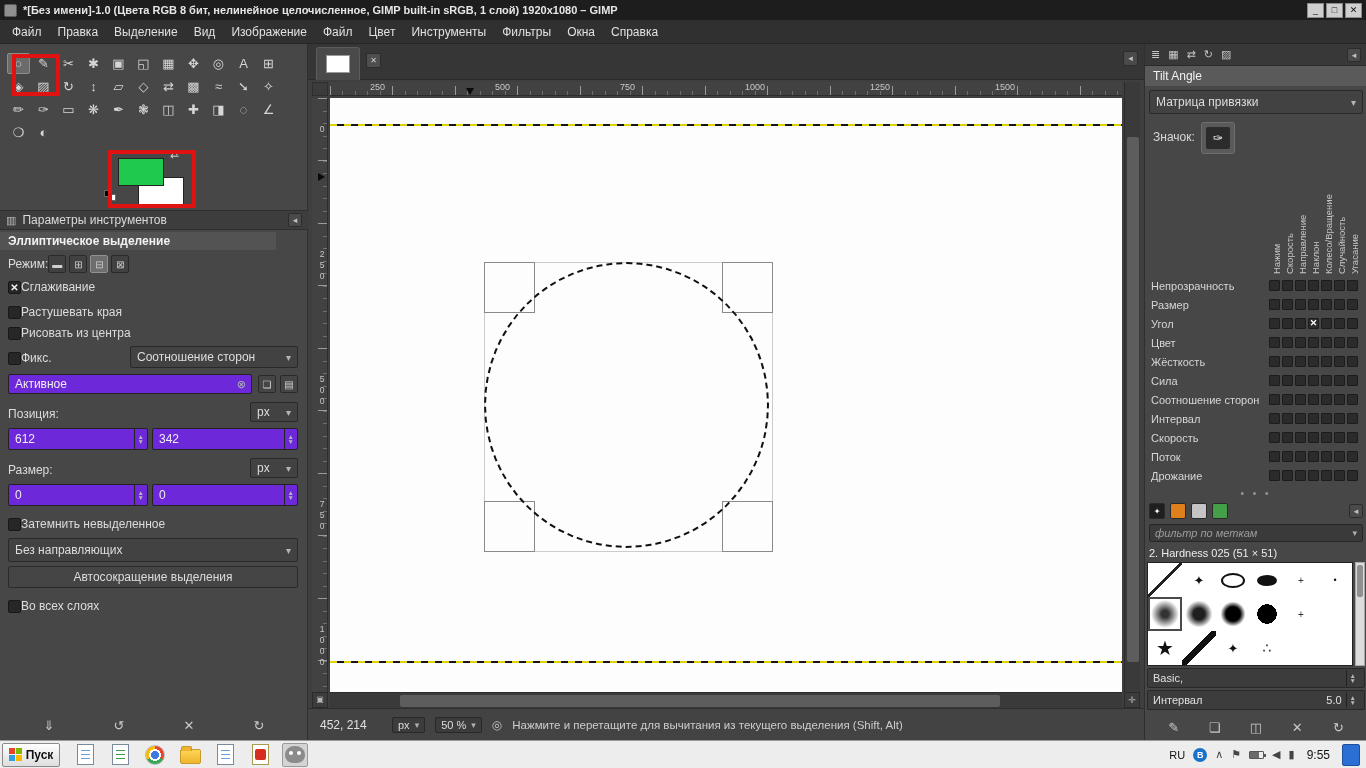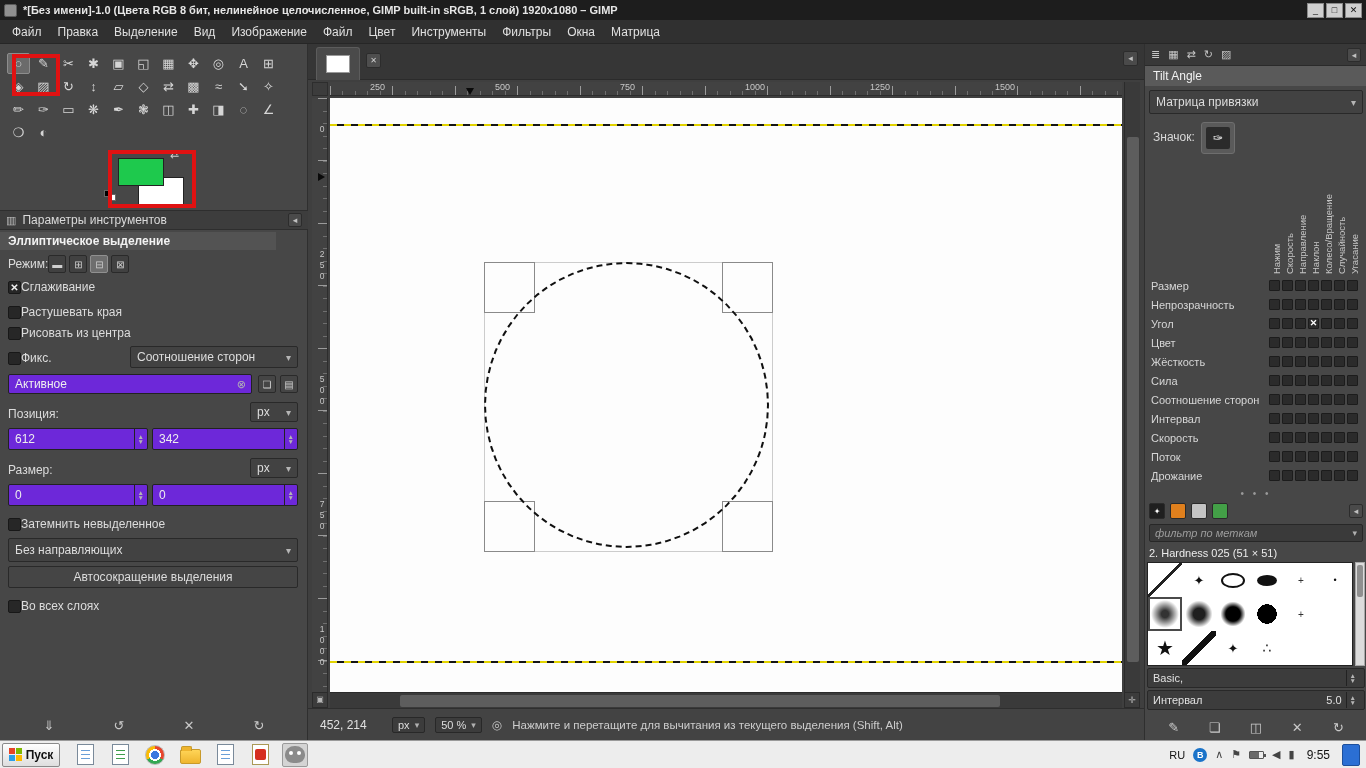--- a/index.html
+++ b/index.html
@@ -230,21 +230,21 @@
       <span class="menu-item">Файл</span>
 
       <span class="menu-item">Цвет</span>
 
       <span class="menu-item">Инструменты</span>
 
       <span class="menu-item">Фильтры</span>
 
       <span class="menu-item">Окна</span>
 
-      <span class="menu-item">Матрица</span>
+      <span class="menu-item">Справка</span>
     </div>
 
   <div id="left">
     <div id="toolbox">
 
         <div class="tool active">
           <span class="tg">○</span>
         </div>
 
         <div class="tool">
@@ -607,32 +607,32 @@
         <span class="axis-label">Направление</span>
         <span class="axis-label">Наклон</span>
         <span class="axis-label">Колесо/Вращение</span>
         <span class="axis-label">Случайность</span>
         <span class="axis-label">Угасание</span>
       </div>
 
     <div id="dyn-rows">
 
         <div class="dyn-row">
+          <span class="dyn-label">Непрозрачность</span>
+          <span class="dchk"></span>
+          <span class="dchk"></span>
+          <span class="dchk"></span>
+          <span class="dchk"></span>
+          <span class="dchk"></span>
+          <span class="dchk"></span>
+          <span class="dchk"></span>
+        </div>
+
+        <div class="dyn-row">
           <span class="dyn-label">Размер</span>
-          <span class="dchk"></span>
-          <span class="dchk"></span>
-          <span class="dchk"></span>
-          <span class="dchk"></span>
-          <span class="dchk"></span>
-          <span class="dchk"></span>
-          <span class="dchk"></span>
-        </div>
-
-        <div class="dyn-row">
-          <span class="dyn-label">Непрозрачность</span>
           <span class="dchk"></span>
           <span class="dchk"></span>
           <span class="dchk"></span>
           <span class="dchk"></span>
           <span class="dchk"></span>
           <span class="dchk"></span>
           <span class="dchk"></span>
         </div>
 
         <div class="dyn-row">

